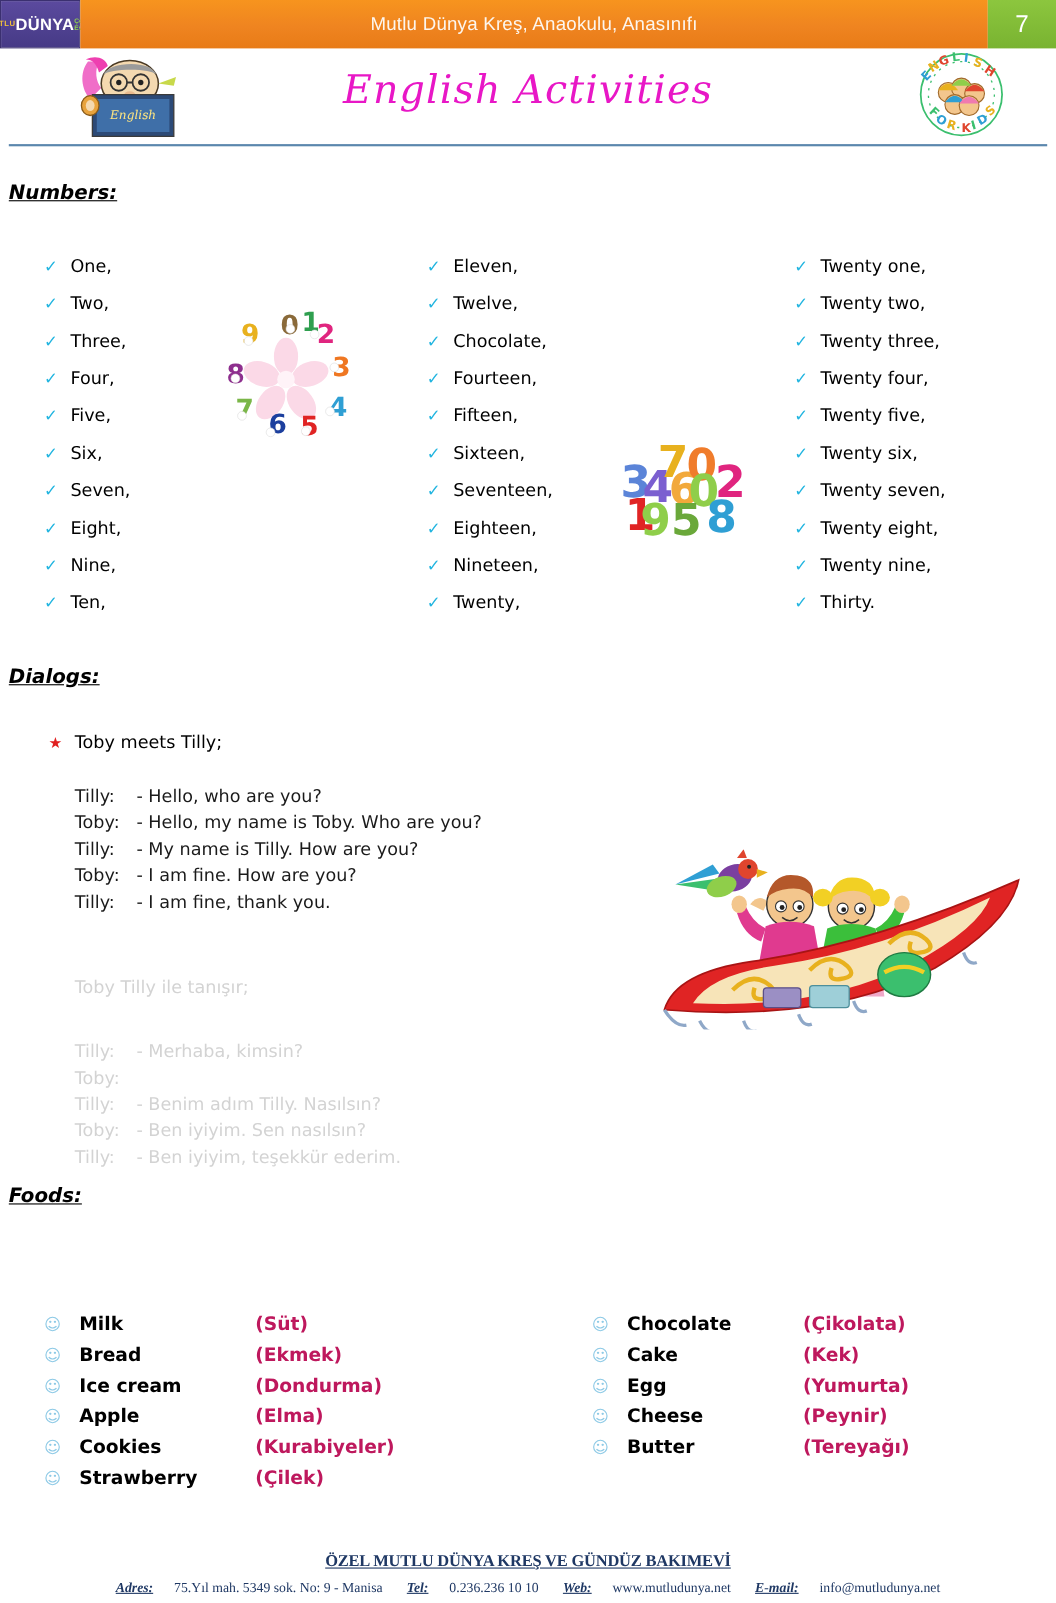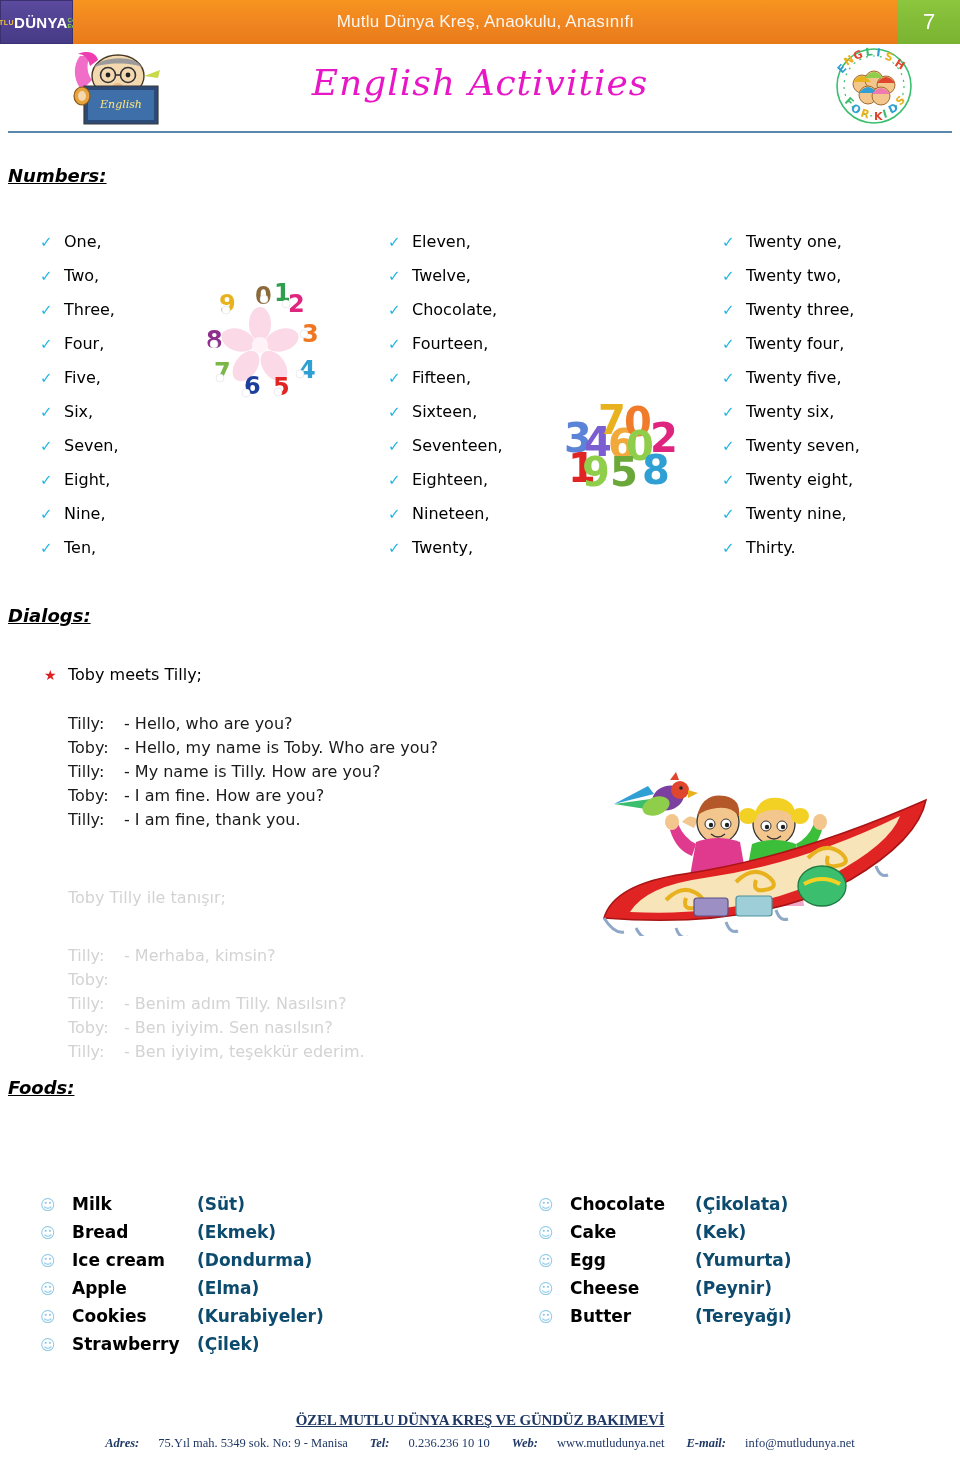--- a/index.html
+++ b/index.html
@@ -171,21 +171,21 @@
     display: flex;
     align-items: baseline;
     height: 28px;
     font-family: "DejaVu Sans", sans-serif;
     font-size: 17px;
     font-weight: bold;
     color: #000;
   }
   .smiley { width: 32px; flex: 0 0 32px; color: #8ecae6; font-size: 15px; font-weight: normal; }
   .food-en { width: 125px; flex: 0 0 125px; }
-  .food-tr { color: #0c4a6e; font-weight: bold; }
+  .food-tr { color: #be185d; font-weight: bold; margin-left: 35px; }
 
   
   .footer {
     position: absolute;
     left: 0; bottom: 6px;
     width: 960px;
     text-align: center;
     font-family: "Liberation Serif", serif;
     color: #1f3864;
   }
@@ -196,21 +196,21 @@
     letter-spacing: -.2px;
   }
   .footer-line {
     margin-top: 7px;
     font-size: 12.5px;
     display: flex;
     justify-content: center;
     align-items: baseline;
     gap: 0;
   }
-  .f-lbl { font-weight: bold; font-style: italic; }
+  .f-lbl { font-weight: bold; font-style: italic; text-decoration: underline; }
   .f-val { margin-left: 19px; }
   .f-seg { margin-right: 22px; white-space: nowrap; }
   .f-seg:last-child { margin-right: 0; }
 </style>
 </head>
 <body>
 
 <div class="header-bar">
   <div class="logo-box">
     <span class="logo-l1">MUTLU</span>

